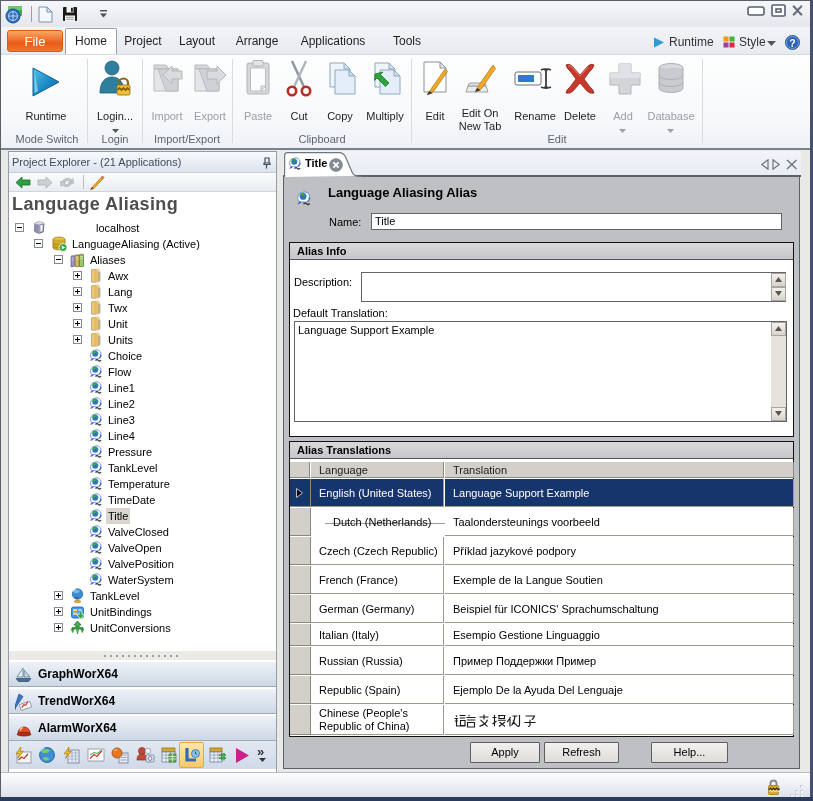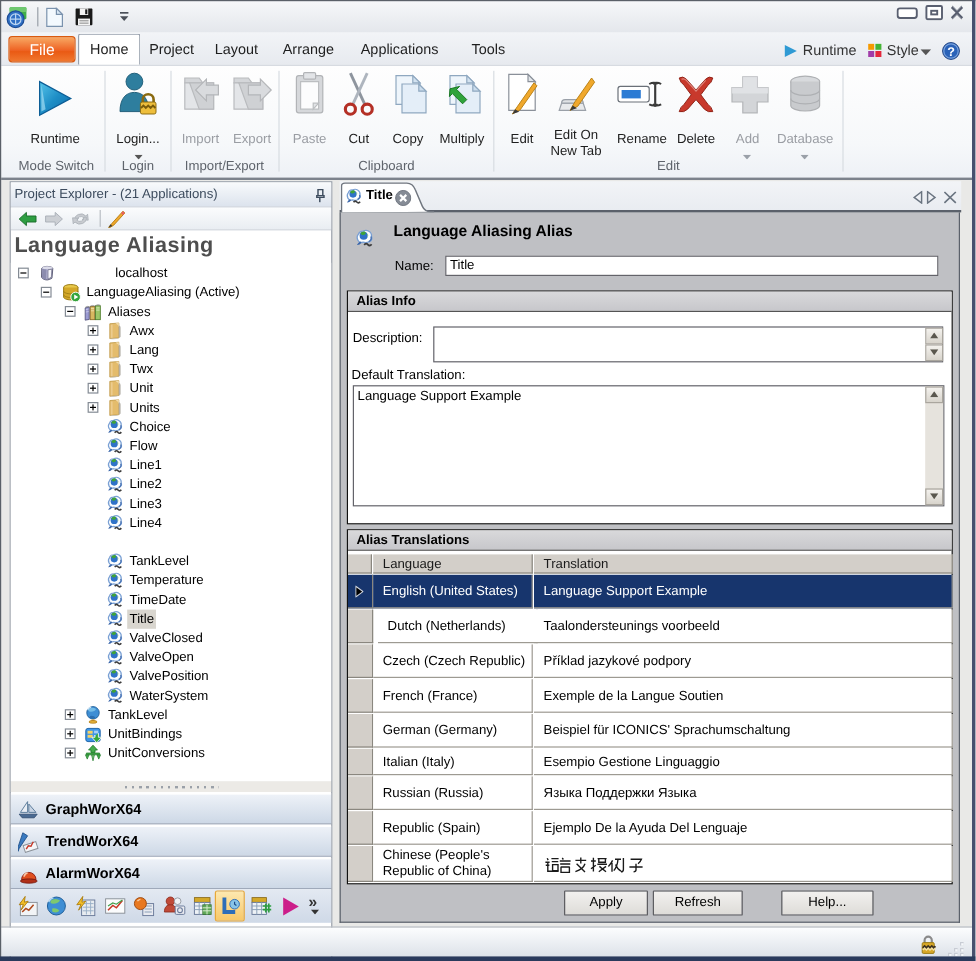--- a/index.html
+++ b/index.html
@@ -472,20 +472,26 @@
           <use href="#i-alias"></use>
         </svg>
         <span class="tlabel" style="left:97px;">Line3</span>
       </div>
 <div class="trow" style="left:0;top:209px;width:267px;">
         <svg class="ticon" style="left:79px;">
           <use href="#i-alias"></use>
         </svg>
         <span class="tlabel" style="left:97px;">Line4</span>
       </div>
+<div class="trow" style="left:0;top:225px;width:267px;">
+        <svg class="ticon" style="left:79px;">
+          <use href="#i-alias"></use>
+        </svg>
+        <span class="tlabel" style="left:97px;">Pressure</span>
+      </div>
 <div class="trow" style="left:0;top:241px;width:267px;">
         <svg class="ticon" style="left:79px;">
           <use href="#i-alias"></use>
         </svg>
         <span class="tlabel" style="left:97px;">TankLevel</span>
       </div>
 <div class="trow" style="left:0;top:257px;width:267px;">
         <svg class="ticon" style="left:79px;">
           <use href="#i-alias"></use>
         </svg>
@@ -706,37 +712,37 @@
 <div class="hrow" style="left:21px;top:2px;width:133px;height:16px;line-height:17px;padding-left:8px;">Language</div>
 <div class="hrow" style="left:155px;top:2px;width:349px;height:16px;line-height:17px;padding-left:8px;">Translation</div>
 <div class="rowhdr" style="top:19px;height:28px;background:#17356d;">
           <svg style="position:absolute;left:6px;top:9px;" width="7" height="10" viewBox="0 0 7 10">
             <path d="M0.5 0.5 L6.5 5 L0.5 9.5 z" fill="#000" stroke="#cfd4de" stroke-width="0.9"></path>
           </svg>
         </div>
 <div class="cell sel" style="left:21px;top:19px;width:133px;height:28px;line-height:28px;">English (United States)</div>
 <div class="cell sel" style="left:155px;top:19px;width:349px;height:28px;line-height:28px;">Language Support Example</div>
 <div class="rowhdr" style="top:48px;height:28px;background:#d3cfc9;"></div>
-<div class="cell" style="left:25px;top:48px;width:133px;height:28px;line-height:28px;">Dutch (Netherlands)</div>
+<div class="cell" style="left:35px;top:48px;width:133px;height:16px;line-height:28px;">Dutch (Netherlands)</div>
 <div class="cell" style="left:155px;top:48px;width:349px;height:28px;line-height:28px;">Taalondersteunings voorbeeld</div>
 <div class="rowhdr" style="top:77px;height:28px;background:#d3cfc9;"></div>
 <div class="cell" style="left:21px;top:77px;width:133px;height:28px;line-height:28px;">Czech (Czech Republic)</div>
 <div class="cell" style="left:155px;top:77px;width:349px;height:28px;line-height:28px;">Příklad jazykové podpory</div>
 <div class="rowhdr" style="top:106px;height:28px;background:#d3cfc9;"></div>
 <div class="cell" style="left:21px;top:106px;width:133px;height:28px;line-height:28px;">French (France)</div>
 <div class="cell" style="left:155px;top:106px;width:349px;height:28px;line-height:28px;">Exemple de la Langue Soutien</div>
 <div class="rowhdr" style="top:135px;height:28px;background:#d3cfc9;"></div>
 <div class="cell" style="left:21px;top:135px;width:133px;height:28px;line-height:28px;">German (Germany)</div>
 <div class="cell" style="left:155px;top:135px;width:349px;height:28px;line-height:28px;">Beispiel für ICONICS' Sprachumschaltung</div>
 <div class="rowhdr" style="top:164px;height:22px;background:#d3cfc9;"></div>
 <div class="cell" style="left:21px;top:164px;width:133px;height:22px;line-height:22px;">Italian (Italy)</div>
 <div class="cell" style="left:155px;top:164px;width:349px;height:22px;line-height:22px;">Esempio Gestione Linguaggio</div>
 <div class="rowhdr" style="top:187px;height:28px;background:#d3cfc9;"></div>
 <div class="cell" style="left:21px;top:187px;width:133px;height:28px;line-height:28px;">Russian (Russia)</div>
-<div class="cell" style="left:155px;top:187px;width:349px;height:28px;line-height:28px;">Языка Поддержки Языка</div>
+<div class="cell" style="left:155px;top:187px;width:349px;height:28px;line-height:28px;">Пример Поддержки Пример</div>
 <div class="rowhdr" style="top:216px;height:28px;background:#d3cfc9;"></div>
 <div class="cell" style="left:21px;top:216px;width:133px;height:28px;line-height:28px;">Republic (Spain)</div>
 <div class="cell" style="left:155px;top:216px;width:349px;height:28px;line-height:28px;">Ejemplo De la Ayuda Del Lenguaje</div>
 <div class="rowhdr" style="top:245px;height:30px;background:#d3cfc9;"></div>
 <div class="cell" style="left:21px;top:245px;width:133px;height:30px;">
           <div style="line-height:13px;padding-top:2px;">Chinese (People's<br>Republic of China)</div>
         </div>
 <div class="cell" style="left:155px;top:245px;width:349px;height:30px;line-height:30px;">
           <svg style="position:absolute;left:8px;top:8px;" width="86" height="15" viewBox="0 0 86 15">
 <g stroke="#1a1a1a" stroke-width="1.15" fill="none">

